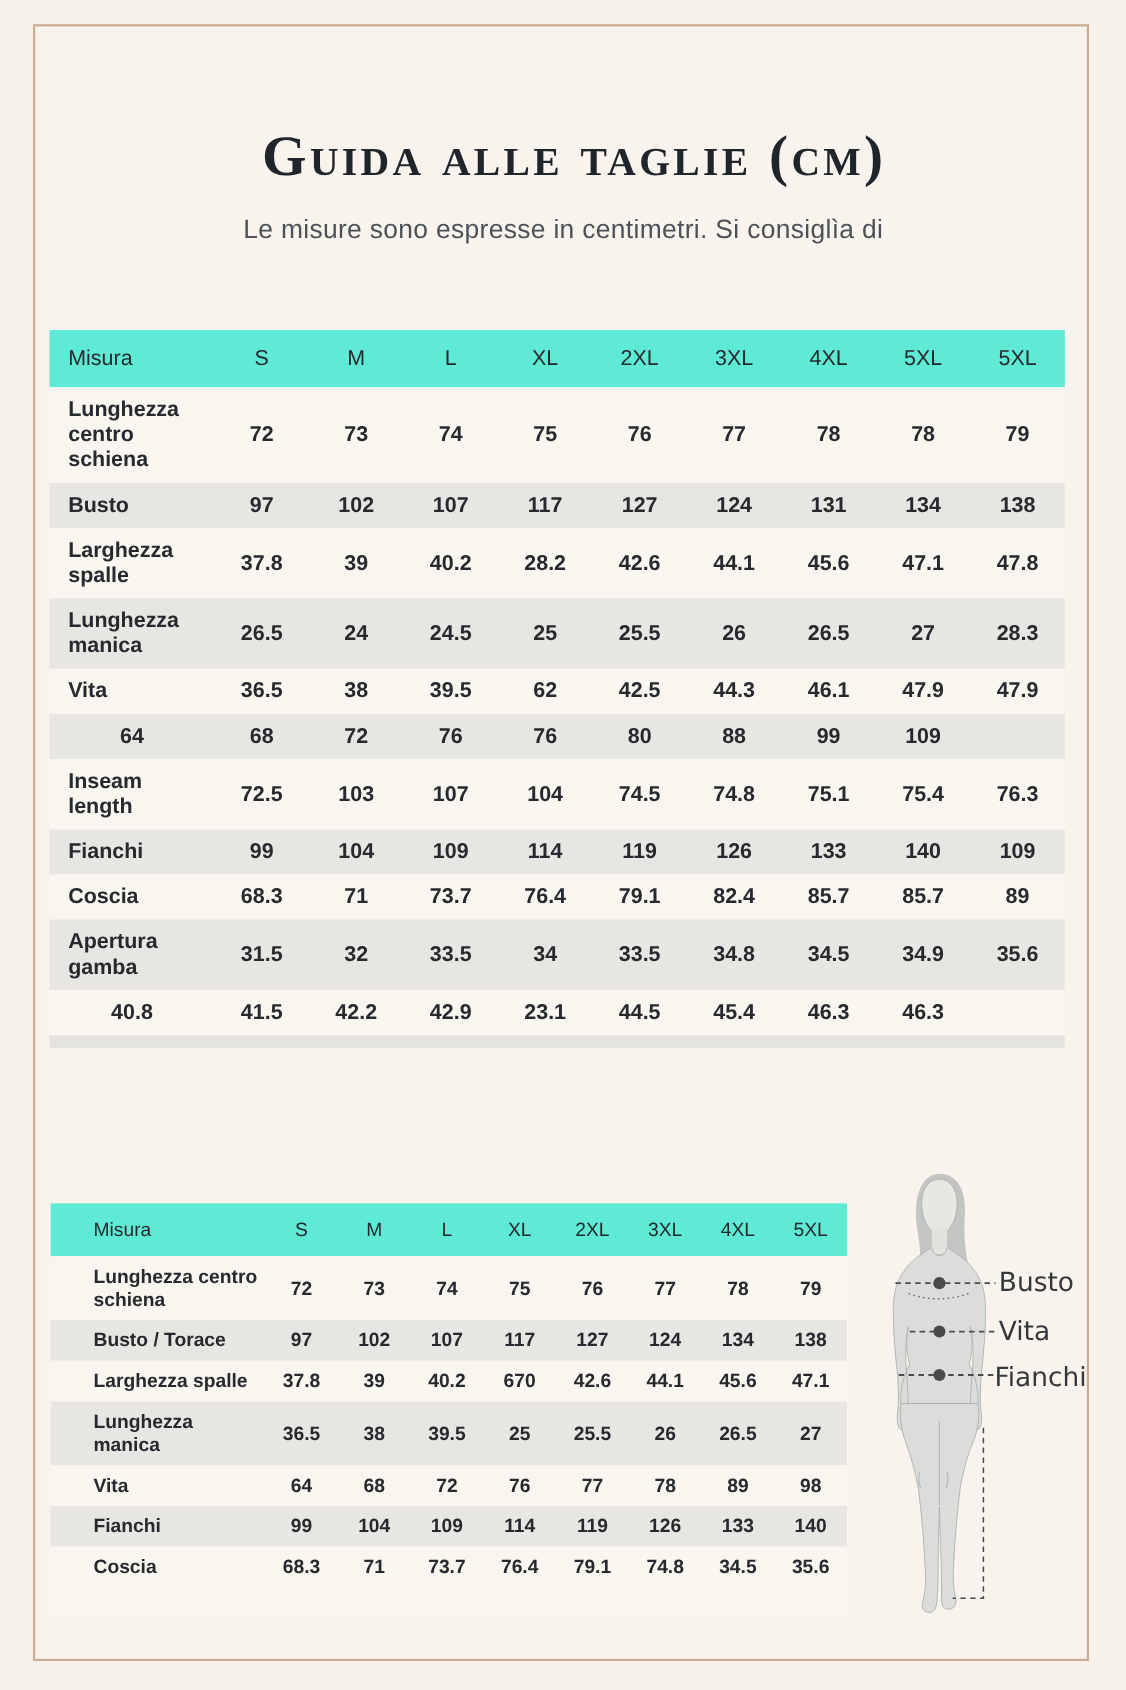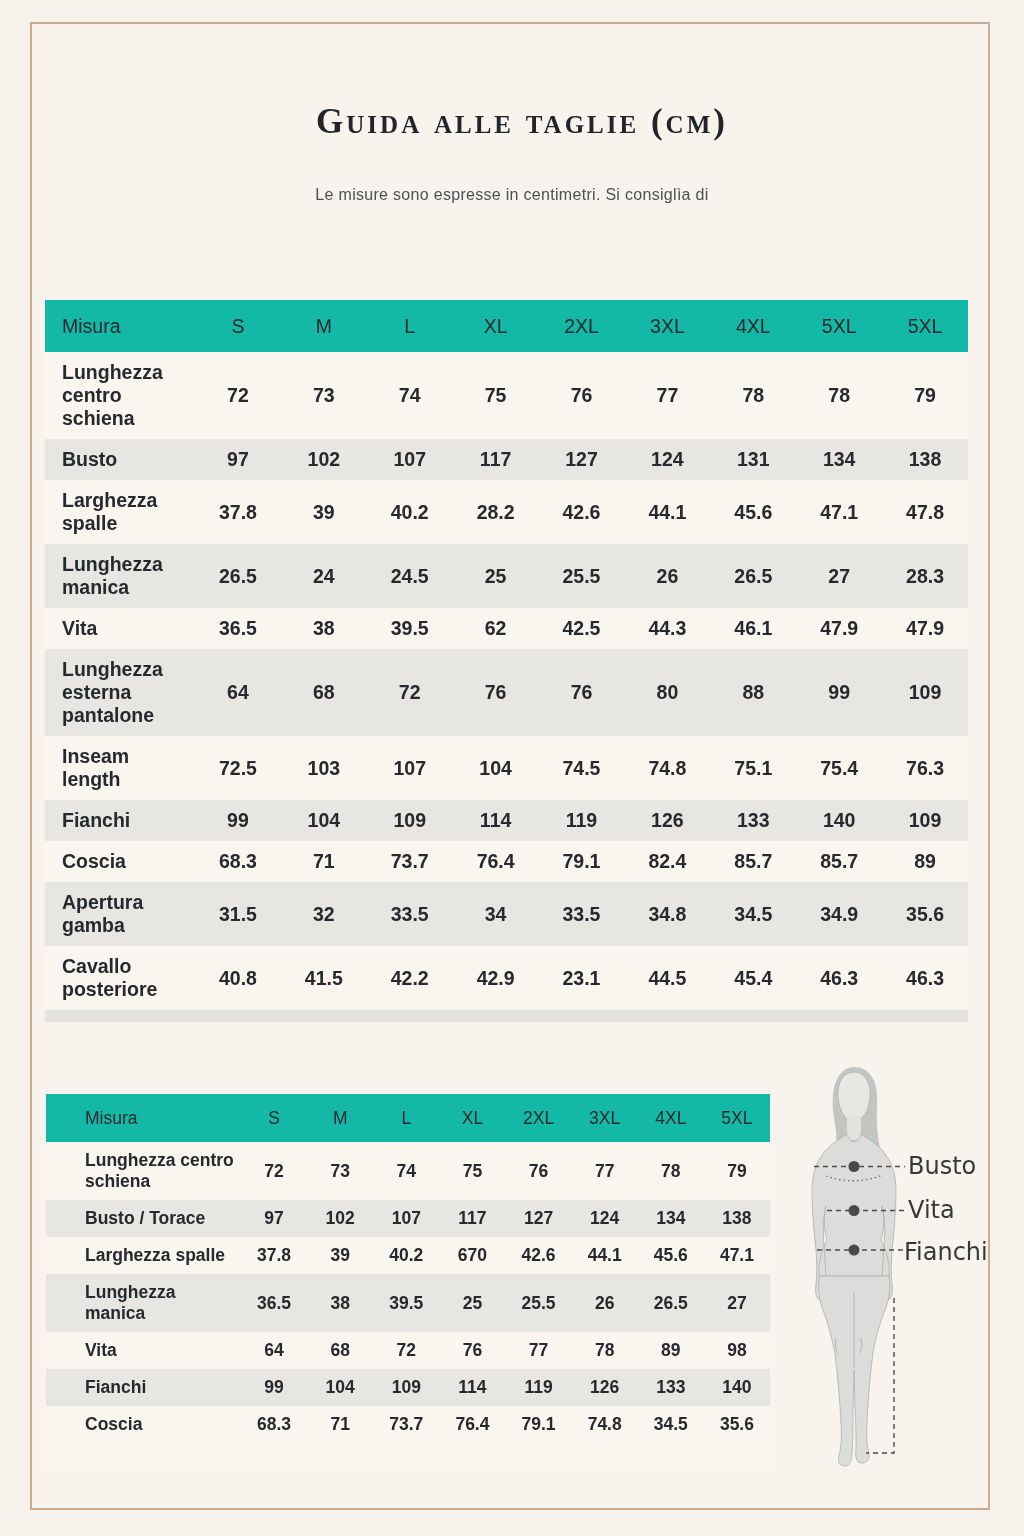--- a/index.html
+++ b/index.html
@@ -9,45 +9,45 @@
     font-family:"Liberation Sans",sans-serif;
     color:#26292e;
     overflow:hidden;
   }
   .frame{
     position:absolute;left:30px;top:22px;width:960px;height:1488px;
     border:2px solid #c9ac92;box-sizing:border-box;
     background:#f8f4ed;
   }
   .page-title{
-    position:absolute;top:102px;left:0;right:0;margin:0;
+    position:absolute;top:102px;left:0;right:0;margin:11px;
     text-align:center;
     font-family:"Liberation Serif",serif;
     font-variant:small-caps;
     font-weight:600;
-    font-size:35px;
+    font-size:52px;
     letter-spacing:3px;
     color:#20242b;
     padding-left:20px;
   }
   .subtitle{
-    position:absolute;top:176px;left:0;right:0;margin:0;
+    position:absolute;top:190px;left:0;right:0;margin:0;
     text-align:center;
-    font-size:16px;line-height:38px;
+    font-size:24px;line-height:38px;
     letter-spacing:0.3px;
     color:#4c5157;
   }
   
   .sizetable{position:absolute;}
   .t1{left:45px;top:300px;width:923px;font-size:19.5px;line-height:23px;}
   .t2{left:46px;top:1094px;width:724px;font-size:17.5px;line-height:21px;}
   .thead,.trow{display:grid;align-items:center;font-weight:bold;}
   .t1 .thead,.t1 .trow{grid-template-columns:150px repeat(9,1fr);}
   .t2 .thead,.t2 .trow{grid-template-columns:195px repeat(8,1fr);}
-  .thead{background:#14b8a6;font-weight:500;}
+  .thead{background:#5eead4;font-weight:500;}
   .t1 .thead{min-height:52px;}
   .t2 .thead{min-height:48px;}
   .cell{text-align:center;padding:9px 2px;}
   .t2 .cell{padding:8px 2px;}
   .cell.lab{text-align:left;padding-left:17px;}
   .t2 .cell.lab{padding-left:39px;}
   .tbody .trow:nth-child(odd){background:#f9f5ef;}
   .tbody .trow:nth-child(even){background:#e8e6e3;}
   .footstrip{height:12px;background:#e5e3e0;}
   .t2pad{height:26px;background:#f9f5ef;}
@@ -143,21 +143,20 @@
       <div class="cell">38</div>
       <div class="cell">39.5</div>
       <div class="cell">62</div>
       <div class="cell">42.5</div>
       <div class="cell">44.3</div>
       <div class="cell">46.1</div>
       <div class="cell">47.9</div>
       <div class="cell">47.9</div>
     </div>
       <div class="trow">
-      <div class="cell lab">Lunghezza esterna pantalone</div>
       <div class="cell">64</div>
       <div class="cell">68</div>
       <div class="cell">72</div>
       <div class="cell">76</div>
       <div class="cell">76</div>
       <div class="cell">80</div>
       <div class="cell">88</div>
       <div class="cell">99</div>
       <div class="cell">109</div>
     </div>
@@ -203,21 +202,20 @@
       <div class="cell">32</div>
       <div class="cell">33.5</div>
       <div class="cell">34</div>
       <div class="cell">33.5</div>
       <div class="cell">34.8</div>
       <div class="cell">34.5</div>
       <div class="cell">34.9</div>
       <div class="cell">35.6</div>
     </div>
       <div class="trow">
-      <div class="cell lab">Cavallo posteriore</div>
       <div class="cell">40.8</div>
       <div class="cell">41.5</div>
       <div class="cell">42.2</div>
       <div class="cell">42.9</div>
       <div class="cell">23.1</div>
       <div class="cell">44.5</div>
       <div class="cell">45.4</div>
       <div class="cell">46.3</div>
       <div class="cell">46.3</div>
     </div>

